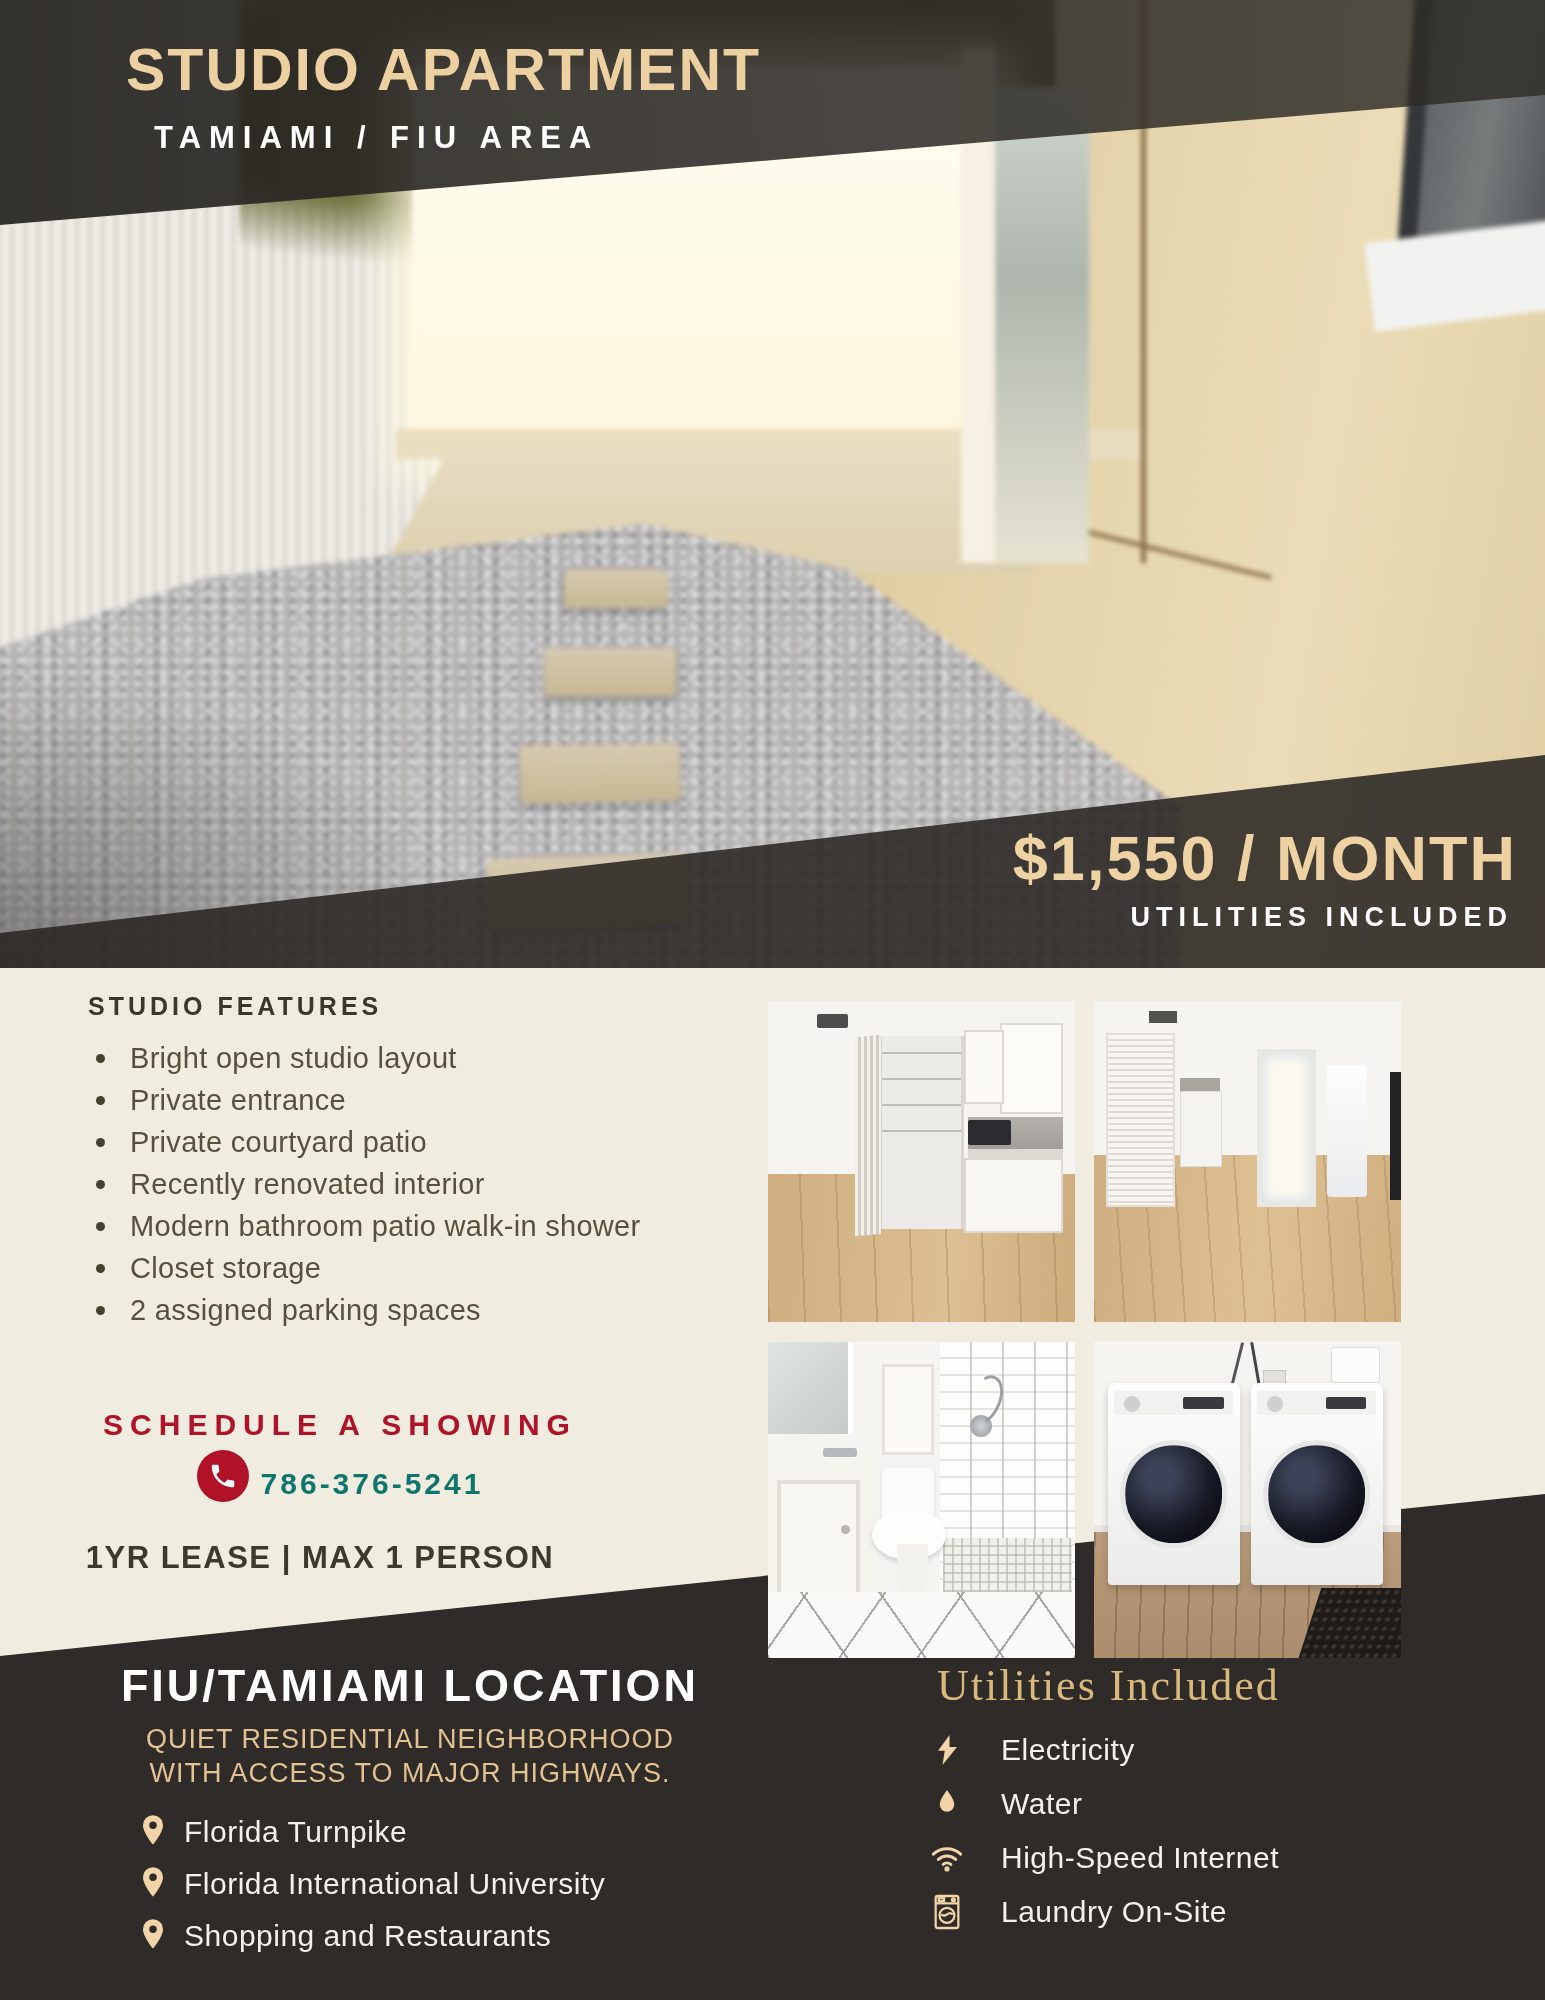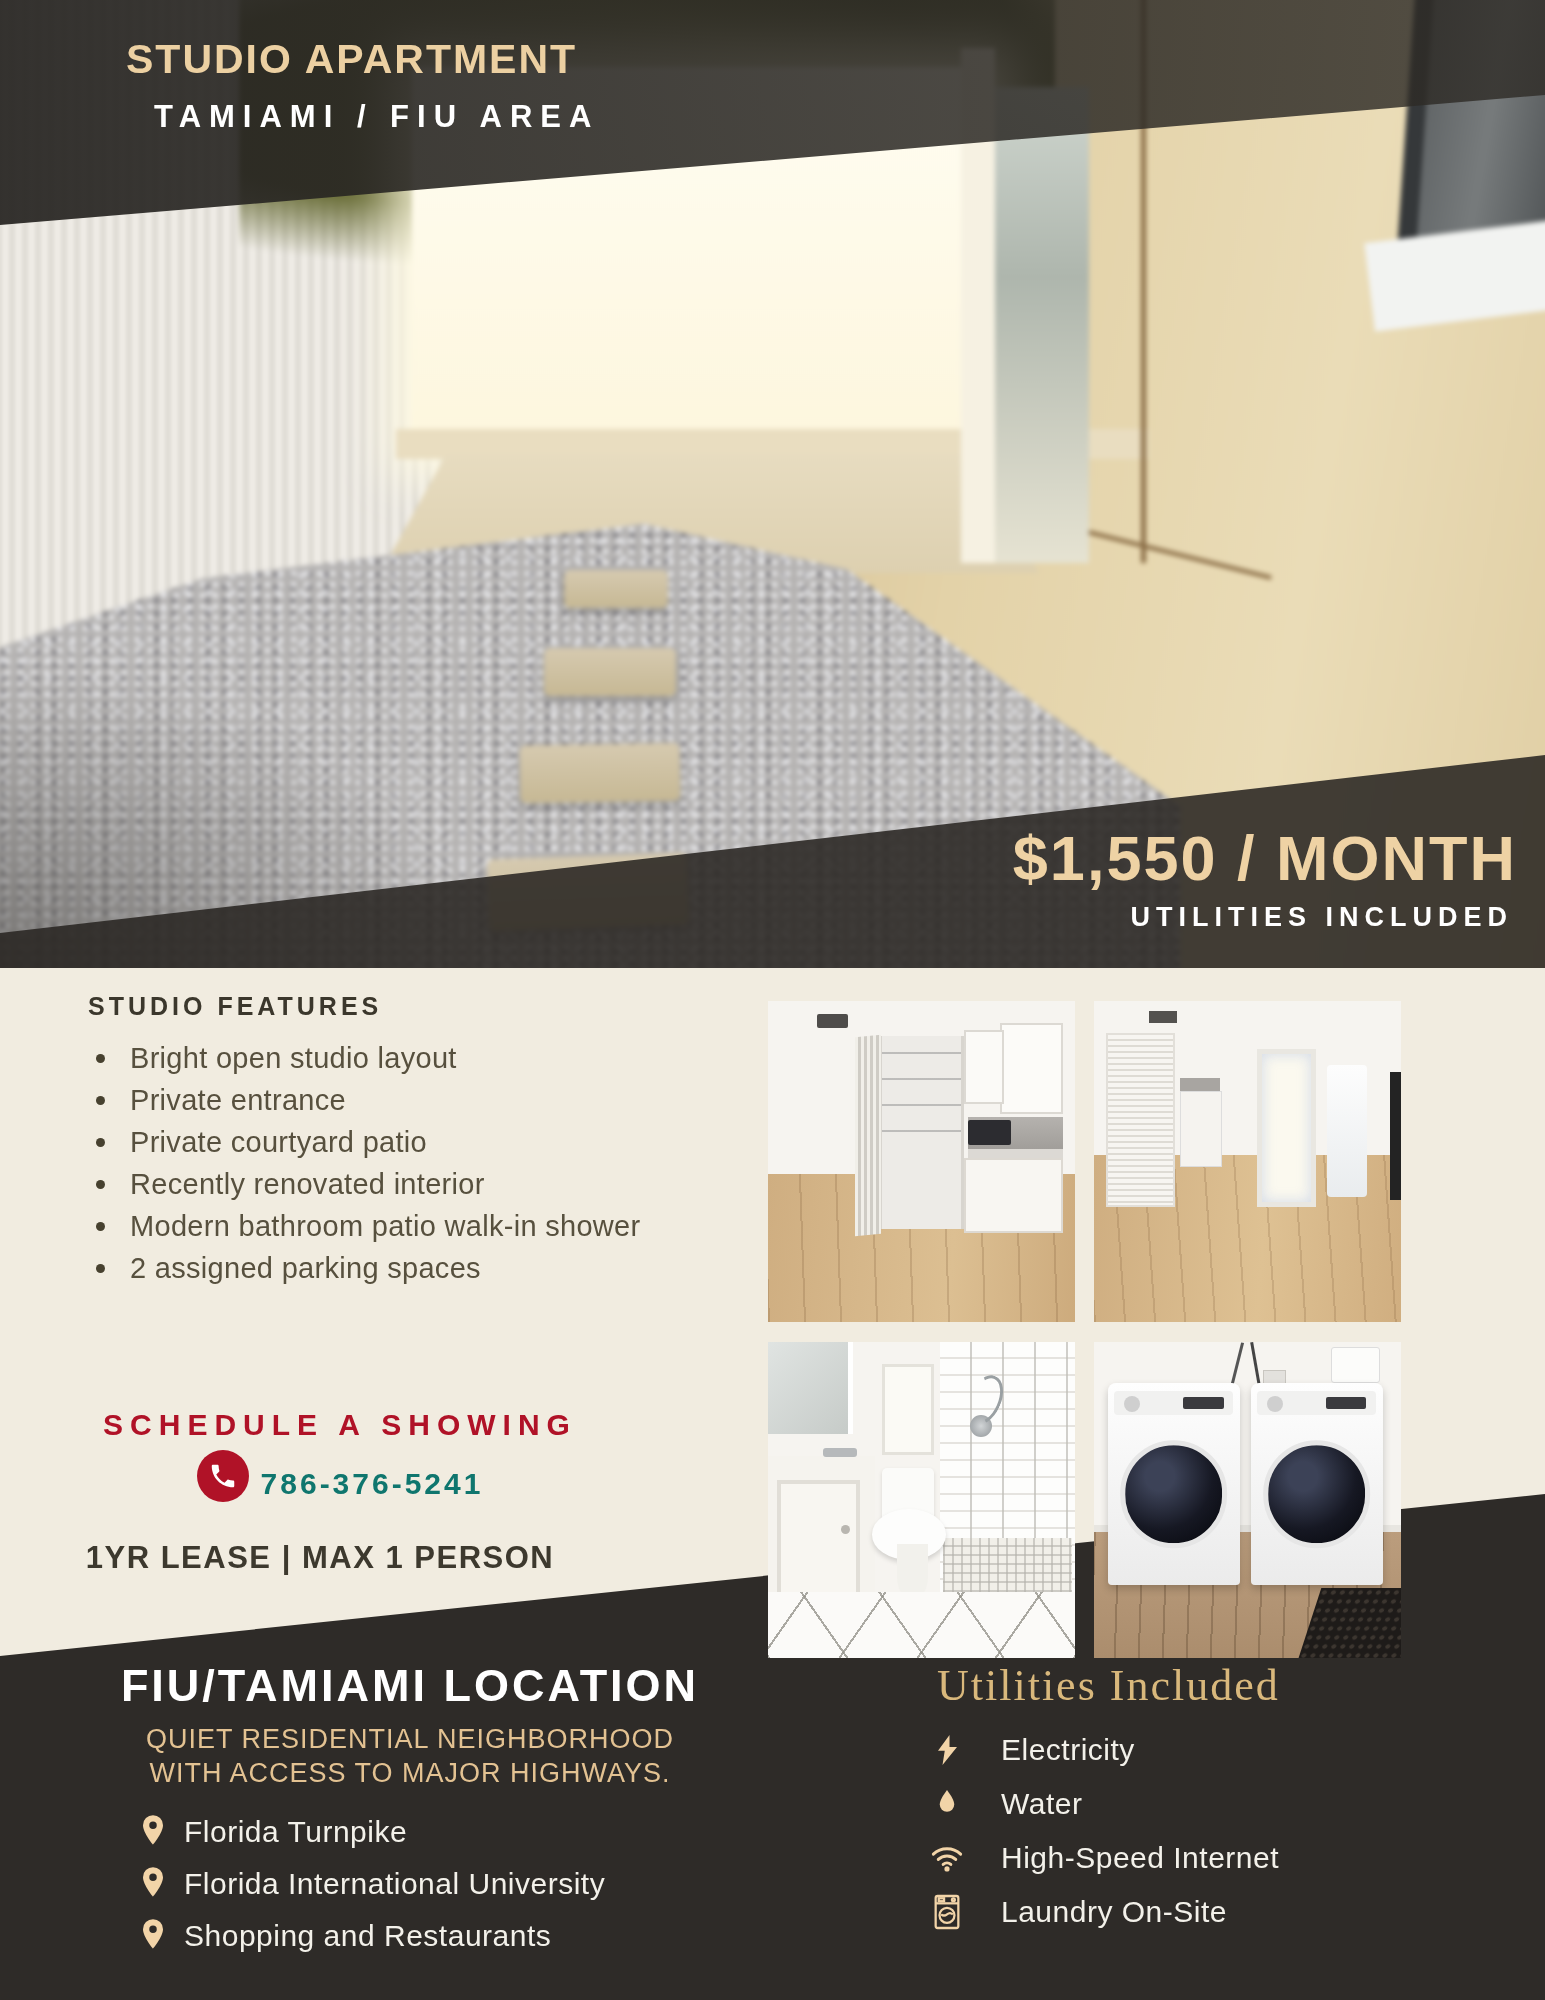--- a/index.html
+++ b/index.html
@@ -39,21 +39,21 @@
   .ph-window-edge{left:90.4%;top:0;width:1.2%;height:27%;background:#35383a;transform:rotate(4deg);}
   .ph-window-frame{left:88%;top:24.5%;width:12.5%;height:9%;background:#f2f3f1;transform:rotate(-7deg);}
 
   
   .overlay-top{position:absolute;inset:0;background:linear-gradient(to right,rgba(38,36,33,.93),rgba(46,43,38,.8));
      clip-path:polygon(0 0,100% 0,100% 95px,0 225px);z-index:2;}
   .overlay-price{position:absolute;inset:0;background:rgba(41,38,34,.88);
      clip-path:polygon(0 933px,100% 755px,100% 100%,0 100%);z-index:2;}
 
   .hero-text{position:absolute;left:126px;top:36px;z-index:3;}
-  .title{font-size:41px;font-weight:800;color:#ecd0a2;letter-spacing:2px;}
+  .title{font-size:59px;font-weight:800;color:#ecd0a2;letter-spacing:2px;}
   .subtitle{font-size:31px;font-weight:700;color:#ffffff;letter-spacing:8px;margin:16px 0 0 28px;}
 
   .price-box{position:absolute;right:28px;top:822px;text-align:right;z-index:3;}
   .price-amount{font-size:63px;font-weight:800;color:#eed2a4;letter-spacing:2px;}
   .price-note{font-size:27px;font-weight:700;color:#ffffff;letter-spacing:6px;margin-top:8px;padding-right:4px;}
 
   
   .features{position:absolute;left:88px;top:992px;width:670px;z-index:4;}
   .features h2{margin:0;font-size:25px;font-weight:800;letter-spacing:4px;color:#3b372c;}
   .features ul{list-style:none;margin:16px 0 0 0;padding:0;}
@@ -206,20 +206,21 @@
   </div>
 
   <div class="features">
     <h2>STUDIO FEATURES</h2>
     <ul>
       <li>Bright open studio layout</li>
       <li>Private entrance</li>
       <li>Private courtyard patio</li>
       <li>Recently renovated interior</li>
       <li>Modern bathroom patio walk-in shower</li>
+      <li>Closet storage</li>
       <li>2 assigned parking spaces</li>
     </ul>
   </div>
 
   <div class="schedule">
     <div class="sched-label">SCHEDULE A SHOWING</div>
     <div class="phone-row">
       <span class="phone-ic">
         <svg width="30" height="30" viewBox="0 0 24 24">
             <path fill="#ffffff" d="M6.62 10.79c1.44 2.83 3.76 5.14 6.59 6.59l2.2-2.2c.27-.27.67-.36 1.02-.24 1.12.37 2.33.57 3.57.57.55 0 1 .45 1 1V20c0 .55-.45 1-1 1-9.39 0-17-7.61-17-17 0-.55.45-1 1-1h3.5c.55 0 1 .45 1 1 0 1.25.2 2.45.57 3.57.11.35.03.74-.25 1.02l-2.2 2.2z"></path>

